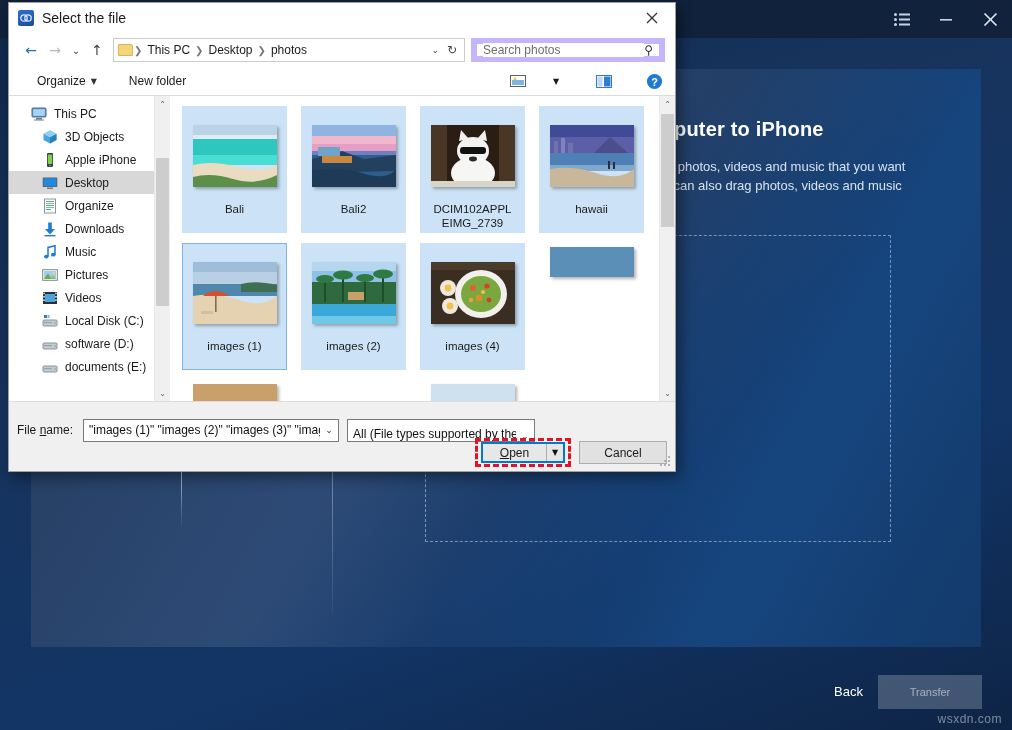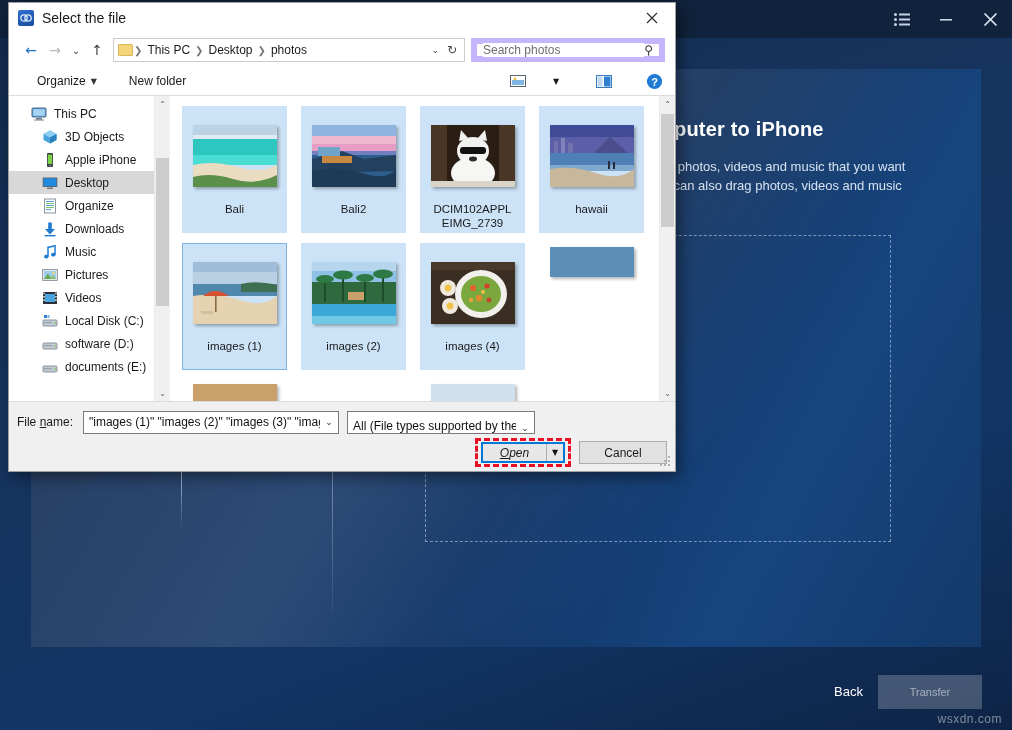--- a/index.html
+++ b/index.html
@@ -186,21 +186,21 @@
     width: 100%; word-break: break-word; padding: 0 10px;
   }
   .fileitem.partial { height: 40px; overflow: hidden; background: transparent; }
   .fileitem.partial .thumbwrap { height: 40px; align-items: flex-start; }
 
   #dlg-bottom {
     flex: 0 0 70px; background: #f0f0f0; border-top: 1px solid #dcdcdc;
     position: relative;
   }
   #filename-row {
-    position: absolute; left: 0; top: 8px; width: 100%; height: 24px;
+    position: absolute; left: 0; top: 16px; width: 100%; height: 24px;
     display: flex; align-items: center;
   }
   #filename-label { width: 64px; text-align: right; font-size: 12px; color: #1a1a1a; }
   #filename-label u { text-decoration: underline; }
   #filename-input-wrap {
     margin-left: 10px; width: 256px; height: 23px; border: 1px solid #7a7a7a;
     background: #fff; display: flex; align-items: center;
   }
   #filename-input {
     flex: 1; border: none; outline: none; font-size: 12px; padding-left: 5px;
@@ -221,21 +221,21 @@
   #buttons-row { position: absolute; left: 0; top: 36px; width: 100%; height: 26px; }
   #open-highlight {
     position: absolute; left: 466px; top: 0px; width: 96px; height: 29px;
     border: 3px dashed #e81123;
   }
   #open-button {
     position: absolute; left: 472px; top: 4px; width: 84px; height: 21px;
     background: #e7e7e7; border: 2px solid #0078d7; display: flex;
     align-items: center; font-size: 12px; color: #1a1a1a;
   }
-  #open-label { flex: 1; text-align: center; font-style: italic; }
+  #open-label { flex: 1; text-align: center; }
   #open-label u { text-decoration: underline; }
   #open-split {
     width: 17px; height: 100%; border-left: 1px solid #adadad;
     display: flex; align-items: center; justify-content: center;
     font-size: 8px; color: #111; font-family:"DejaVu Sans",sans-serif;
   }
   #cancel-button {
     position: absolute; left: 570px; top: 3px; width: 88px; height: 23px;
     background: #e1e1e1; border: 1px solid #adadad; font-size: 12px;
     color: #1a1a1a; display: flex; align-items: center; justify-content: center;

